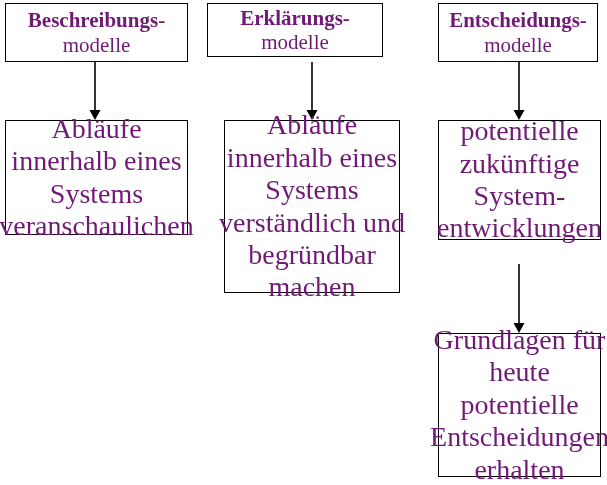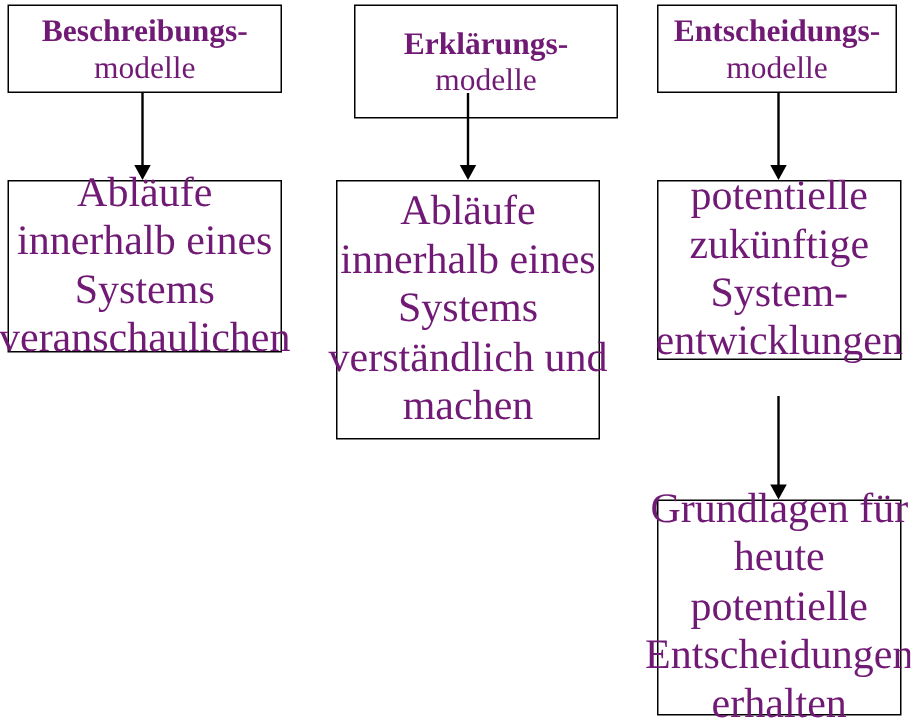--- a/index.html
+++ b/index.html
@@ -66,37 +66,38 @@
     </svg>
   </div>
 
   <div class="node body-node" style="left:5px; top:120px; width:183px; height:115px;">
     <span class="line">Abläufe</span>
     <span class="line">innerhalb eines</span>
     <span class="line">Systems</span>
     <span class="line">veranschaulichen</span>
   </div>
 
-  <div class="node header-node" style="left:236px; top:3px; width:176px; height:76px;">
+  <div class="node header-node" style="left:207px; top:3px; width:176px; height:54px;">
     <span class="line bold">Erklärungs-</span>
     <span class="line">modelle</span>
   </div>
 
   <div class="connector" style="left:311px; top:62px; width:2px; height:58px;">
     <svg width="2" height="58" viewBox="0 0 2 58">
       <line x1="1" y1="0" x2="1" y2="50" stroke="#000000" stroke-width="1.6"></line>
       <polygon points="-4.5,48 6.5,48 1,58" fill="#000000"></polygon>
     </svg>
   </div>
 
   <div class="node body-node" style="left:224px; top:120px; width:176px; height:173px;">
     <span class="line">Abläufe</span>
     <span class="line">innerhalb eines</span>
     <span class="line">Systems</span>
     <span class="line">verständlich und</span>
+    <span class="line">begründbar</span>
     <span class="line">machen</span>
   </div>
 
   <div class="node header-node" style="left:438px; top:3px; width:160px; height:59px;">
     <span class="line bold">Entscheidungs-</span>
     <span class="line">modelle</span>
   </div>
 
   <div class="connector" style="left:518px; top:62px; width:2px; height:58px;">
     <svg width="2" height="58" viewBox="0 0 2 58">

